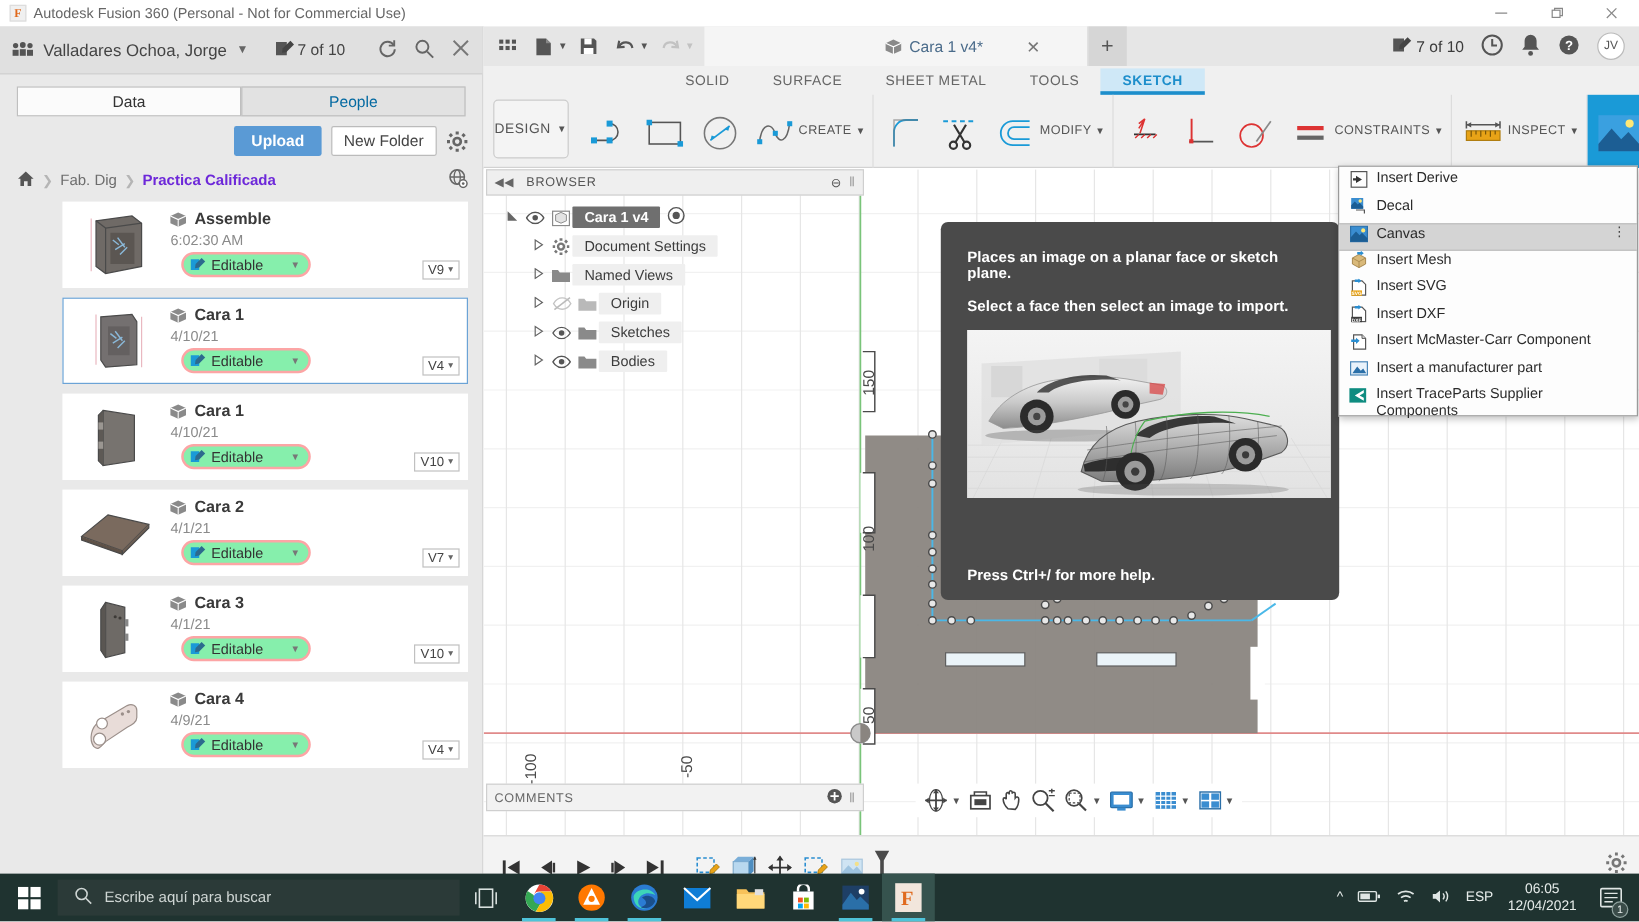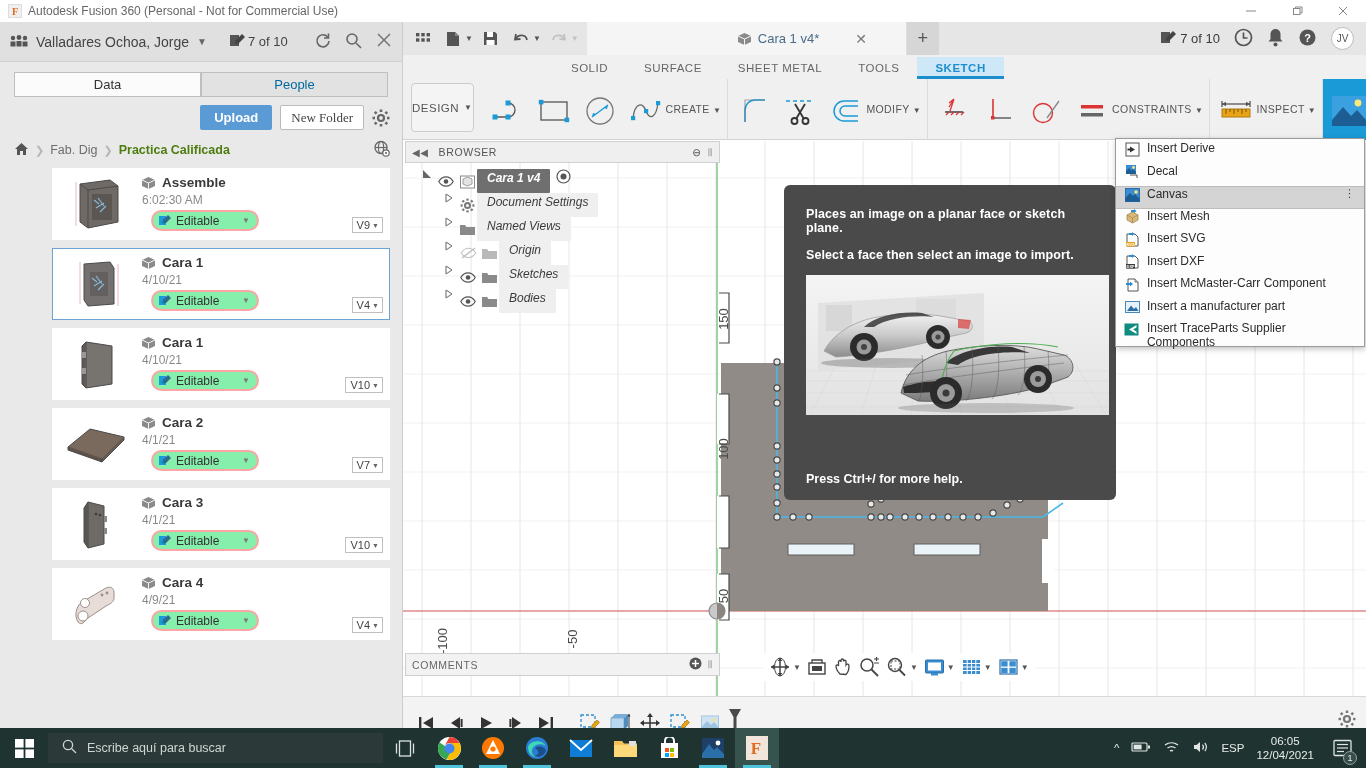--- a/index.html
+++ b/index.html
@@ -52,29 +52,29 @@
 
   #dp-actions { display:flex; align-items:center; justify-content:flex-end; padding:8px 12px 6px 14px; gap:8px;}
   .btn-upload {
     background:#5a9ad5; color:#fff; border:none; border-radius:2px;
     padding:0 14px; height:25px; font-size:13px; font-weight:bold; cursor:pointer;
     font-family:"Liberation Sans", sans-serif;
   }
   .btn-newfolder {
     background:#fff; color:#444; border:1px solid #bbb; border-radius:2px;
     padding:0 10px; height:25px; font-size:13px; cursor:pointer;
-    font-family:Liberation Serif, serif;
+    font-family:Liberation Sans, sans-serif;
   }
   .gear { width:18px; height:18px; color:#666; }
 
   #dp-breadcrumb {
     display:flex; align-items:center; padding:4px 12px 8px 14px; gap:6px; font-size:12.5px;
   }
   #dp-breadcrumb .crumb { color:#6d6d6d; }
-  #dp-breadcrumb .crumb.last { color:#4d7c0f; font-weight:bold;text-align:right; }
+  #dp-breadcrumb .crumb.last { color:#6d28d9; font-weight:bold;text-align:right; }
   #dp-breadcrumb .sep { color:#b5b5b5; font-size:11px; }
   #dp-breadcrumb .globe { margin-left:auto; color:#666; }
 
   #dp-list { padding:0 12px; }
   .dp-item {
     background:#fff; border:1px solid transparent; height:72px; margin-bottom:8px;
     display:flex; position:relative;margin-left:40px;
   }
   .dp-item.selected { border:1px solid #6ba3d6; }
   .dp-thumb { width:88px; display:flex; align-items:center; justify-content:center; }
@@ -149,21 +149,21 @@
     position:absolute; left:2px; top:0; width:315px; height:540px; z-index:6;
     pointer-events:none;
   }
   #browser-hdr {
     height:22px; background:#efefef; border:1px solid #cfcfcf; display:flex; align-items:center;
     padding:0 6px; font-size:10.5px; color:#555; letter-spacing:.6px; pointer-events:auto;
   }
   #browser-hdr .arrows { color:#666; margin-right:10px; font-size:10px; }
   #browser-hdr .minus { margin-left:auto; color:#555; }
   #browser-hdr .grip { margin-left:6px; color:#999; }
-  .bt-row { display:flex; height:24px; font-size:12px; color:#3c3c3c; pointer-events:auto;font-style:italic;}
+  .bt-row { display:flex; align-items:center; height:24px; font-size:12px; color:#3c3c3c; pointer-events:auto;}
   .bt-tri { width:16px; text-align:center; color:#555; font-size:9px;}
   .bt-eye { width:22px; display:flex; align-items:center; justify-content:center; }
   .bt-ico { width:20px; display:flex; align-items:center; justify-content:center;}
   .bt-label { background:#efefef; padding:2px 10px; border-radius:1px;}
   .bt-root .bt-label { background:#6f6f6f; color:#fff; font-weight:bold; }
 
   #comments {
     position:absolute; left:2px; top:512px; width:315px; height:23px;
     background:#f2f2f2; border:1px solid #cfcfcf; display:flex; align-items:center; padding:0 6px;
     font-size:10.5px; color:#666; letter-spacing:.6px; z-index:6;

